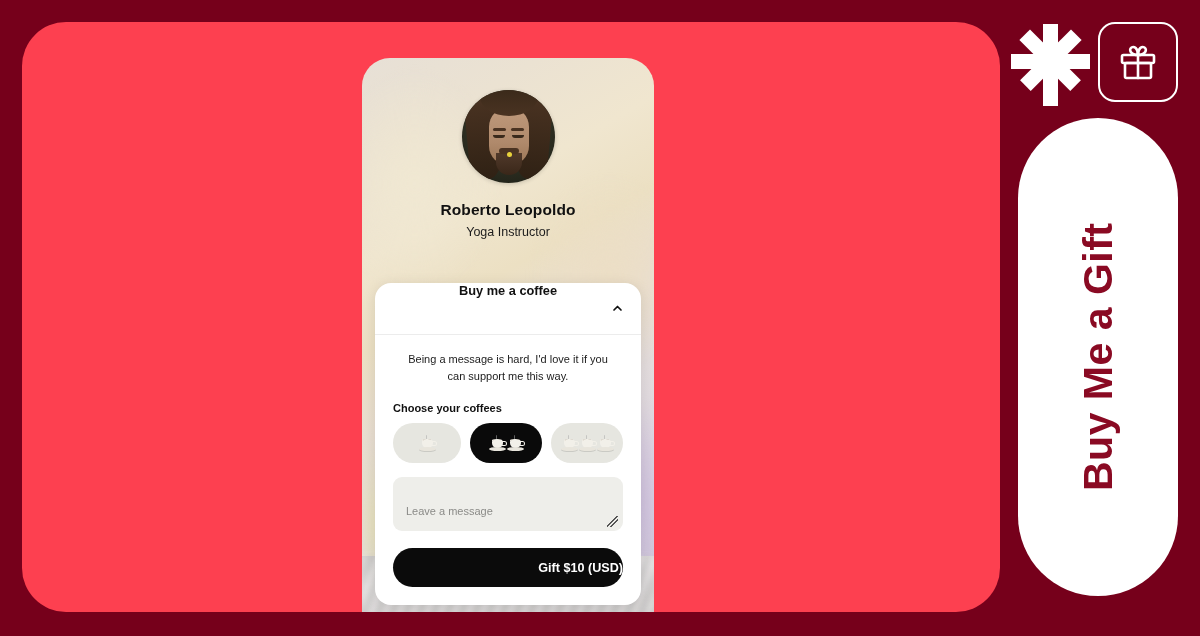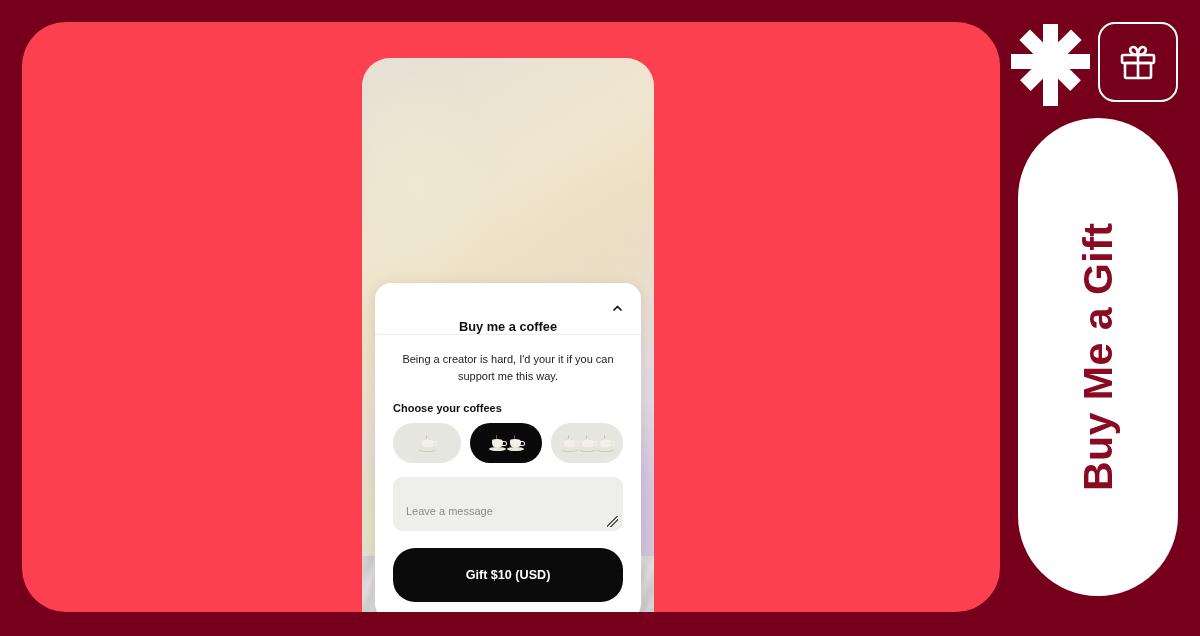--- a/index.html
+++ b/index.html
@@ -97,21 +97,21 @@
   #widget-card {
     position: absolute; left: 13px; right: 13px; top: 225px;
     background: #ffffff;
     border-radius: 16px;
     box-shadow: 0 2px 14px rgba(0,0,0,.10);
     padding-bottom: 18px;
   }
   #card-header {
     position: relative;
     height: 52px;
-    display: flex; align-items: flex-end; justify-content: center;
+    display: flex; align-items: flex-start; justify-content: center;
     border-bottom: 1px solid #ececec;
   }
   #card-title { font-size: 12.8px; font-weight: bold; color: #111; }
   #chevron-up {
     position: absolute; right: 17px; top: 50%; transform: translateY(-50%);
     width: 14px; height: 14px;
     display: flex; align-items: center; justify-content: center;
   }
   #chevron-up svg { display: block; }
 
@@ -153,26 +153,27 @@
   #resize-grip {
     position: absolute; right: 5px; bottom: 4px; width: 11px; height: 11px;
     background:
       linear-gradient(135deg, transparent 42%, #555 42%, #555 52%, transparent 52%),
       linear-gradient(135deg, transparent 62%, #555 62%, #555 72%, transparent 72%);
   }
 
   #gift-button {
     display: block;
     margin: 17px 18px 0;
-    height: 54px; width: calc(100% - 36px);
+    height: 39px; width: calc(100% - 36px);
     background: #0b0b0b; color: #fff;
     border: none; border-radius: 22px;
     font-family: "Liberation Sans", sans-serif;
     font-size: 12.6px; font-weight: bold;
     cursor: pointer;
+    text-align: right;
   }
 
   
   #brand-logo {
     position: absolute; left: 1010px; top: 20px;
     width: 82px; height: 88px;
   }
   #gift-icon-box {
     position: absolute; left: 1098px; top: 22px;
     width: 80px; height: 80px;
@@ -200,33 +201,50 @@
 </head>
 <body>
 
 <div id="red-panel">
 
   <div id="phone">
     <div id="phone-inner">
 
       <div id="phone-bottom-texture"></div>
 
+      <div id="profile">
+        <div id="avatar">
+          <div class="av-hair-l"></div>
+          <div class="av-hair-r"></div>
+          <div class="av-face"></div>
+          <div class="av-top"></div>
+          <div class="av-brow l"></div>
+          <div class="av-brow r"></div>
+          <div class="av-eye l"></div>
+          <div class="av-eye r"></div>
+          <div class="av-beard"></div>
+          <div class="av-stache"></div>
+          <div class="av-flower"></div>
+        </div>
+        <div id="profile-name">Roberto Leopoldo</div>
+        <div id="profile-role">Yoga Instructor</div>
+      </div>
 
       <div id="widget-card">
 
         <div id="card-header">
           <span id="card-title">Buy me a coffee</span>
           <span id="chevron-up">
             <svg width="13" height="13" viewBox="0 0 13 13" aria-hidden="true">
               <path d="M3 8 L6.5 4.5 L10 8" fill="none" stroke="#111" stroke-width="1.7" stroke-linecap="round" stroke-linejoin="round"></path>
             </svg>
           </span>
         </div>
 
-        <p id="card-desc">Being a creator is hard, I'd your it if you can support me this way.</p>
+        <p id="card-desc">Being a message is hard, I'd love it if you can support me this way.</p>
 
         <div id="choose-label">Choose your coffees</div>
 
         <div id="coffee-options">
           <div class="coffee-pill one">
             <span class="cup">
               <span class="steam"></span>
                 <span class="handle"></span>
                 <span class="liquid"></span>
                 <span class="body"></span>

